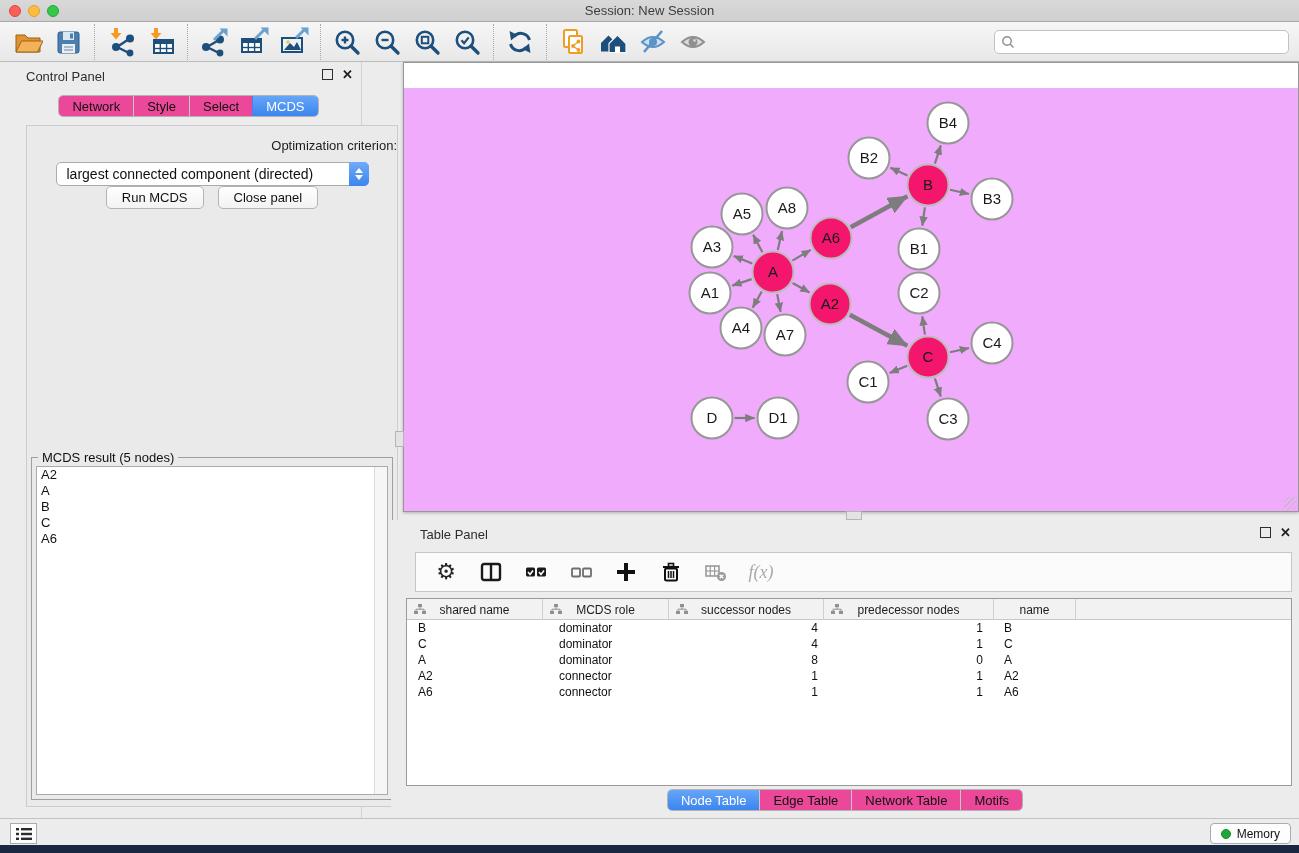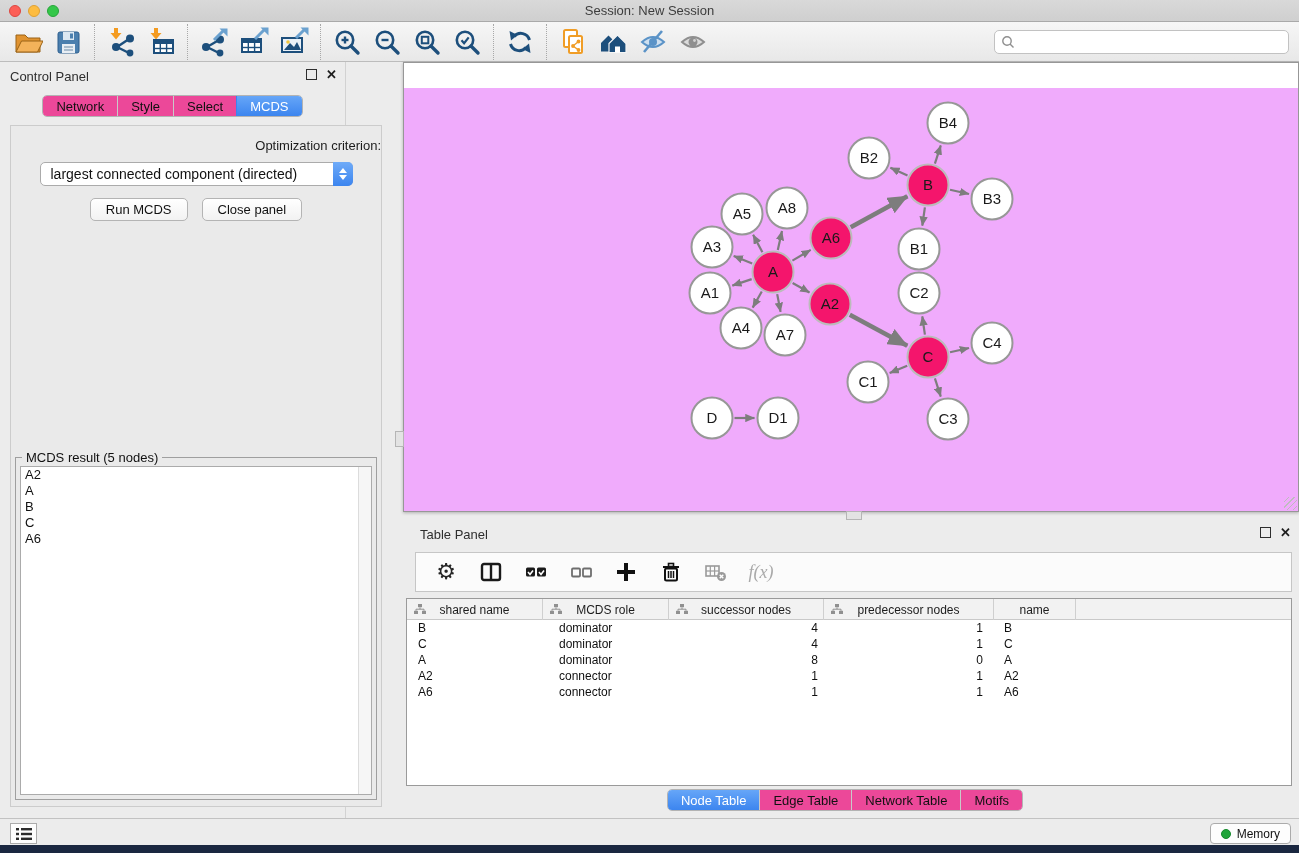--- a/index.html
+++ b/index.html
@@ -23,21 +23,21 @@
              background:linear-gradient(#f6f6f6,#e8e8e8); border-bottom:1px solid #bcbcbc;
              display:flex; align-items:center; padding-left:8px; }
   .tbtn { width:40px; height:36px; display:flex; align-items:center; justify-content:center; }
   .tsep { border-left:1px dotted #a8a8a8; height:36px; margin:0 6px; }
   .search-wrap { position:absolute; right:10px; top:8px; width:295px; height:24px;
                  background:#fff; border:1px solid #c2c2c2; border-radius:5px;
                  display:flex; align-items:center; padding:0 6px; }
   .search-wrap input { border:none; outline:none; flex:1; font-size:13px; font-family:"Liberation Sans",sans-serif; background:transparent; }
 
   
-  .control-panel { position:absolute; left:0; top:62px; width:346px; height:756px;
+  .control-panel { position:absolute; left:16px; top:62px; width:346px; height:756px;
                    background:#ececec; border-right:1px solid #d2d2d2; }
   .panel-head { position:relative; height:28px; display:flex; align-items:center; padding:0 10px; }
   .panel-head .ptitle { font-size:13px; color:#2e2e2e; }
   .winbtns { position:absolute; right:8px; top:7px; display:flex; gap:9px; align-items:center; }
   .float-glyph { width:11px; height:11px; border:1.6px solid #2e2e2e; display:inline-block; background:transparent; }
   .close-glyph { font-size:13px; font-weight:bold; color:#1d1d1d; line-height:11px; }
 
   .seg { display:inline-flex; border:1px solid #b3b3b3; border-radius:5px; overflow:hidden;
          background:#fff; height:22px; }
   .seg .tab { display:flex; align-items:center; padding:0 13px; font-size:13px; color:#111;
@@ -50,21 +50,21 @@
               background:#eaeaea; border:1px solid #cccccc; }
   .opt-label { margin-top:12px; text-align:right; font-size:13px; color:#1c1c1c; }
   .select-box { position:relative; margin:9px auto 0; width:313px; height:24px; background:#fff;
                 border:1px solid #ababab; border-radius:5px; font-size:14px; color:#111;
                 display:flex; align-items:center; padding:0 26px 0 10px; }
   .select-stepper { position:absolute; right:-1px; top:-1px; width:20px; height:24px; border-radius:0 5px 5px 0;
                     background:linear-gradient(#6fabf8,#3c85ef); display:flex; flex-direction:column;
                     align-items:center; justify-content:center; gap:2px; }
   .stepper-up { width:0;height:0;border-left:4px solid transparent;border-right:4px solid transparent;border-bottom:5px solid #fff; }
   .stepper-dn { width:0;height:0;border-left:4px solid transparent;border-right:4px solid transparent;border-top:5px solid #fff; }
-  .btn-row { margin-top:12px; display:flex; justify-content:center; gap:14px; }
+  .btn-row { display:flex; justify-content:center; gap:14px; }
   .btn { background:linear-gradient(#ffffff,#f2f2f2); border:1px solid #b4b4b4; border-radius:5px;
          height:23px; padding:0 15px; font-size:13px; color:#111; display:flex; align-items:center; }
 
   .mcds-fieldset { position:absolute; left:4px; top:331px; width:362px; height:343px;
                    border:1px solid #9f9f9f; background:#eaeaea; }
   .mcds-legend { position:absolute; left:6px; top:-8px; background:#eaeaea; padding:0 4px; font-size:13px; color:#111;text-align:right; }
   .mcds-list { position:absolute; left:4px; top:8px; right:4px; bottom:4px; background:#fff;
                border:1px solid #ababab; overflow:hidden; }
   .mcds-scroll { position:absolute; right:0; top:0; bottom:0; width:13px; background:#f6f6f6; border-left:1px solid #dcdcdc; }
   .mcds-item { font-size:13px; line-height:16px; padding-left:4px; color:#111; }

